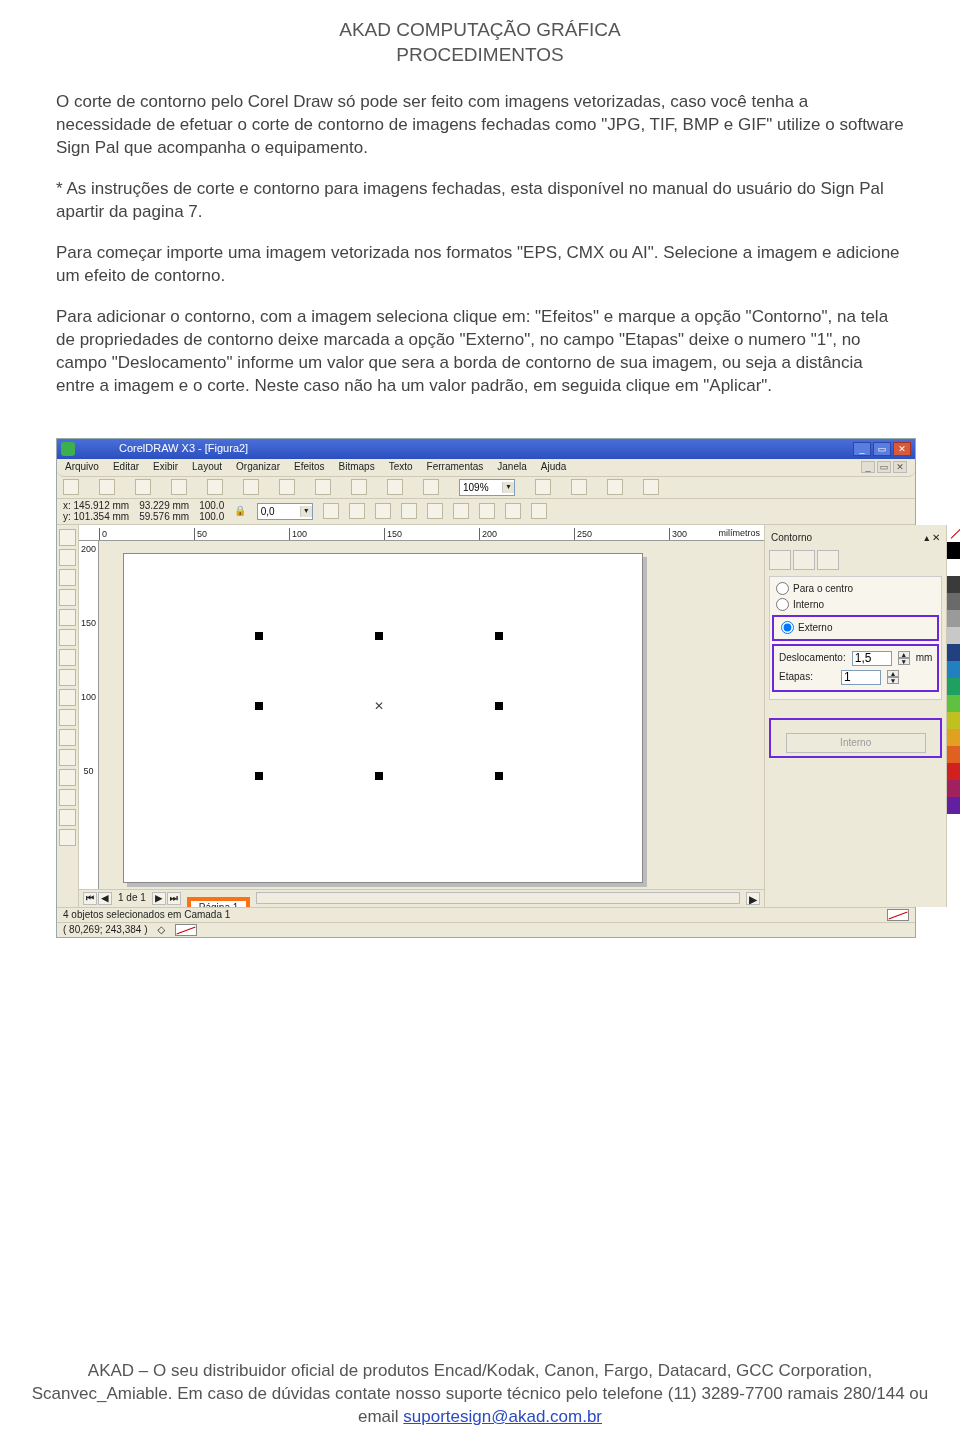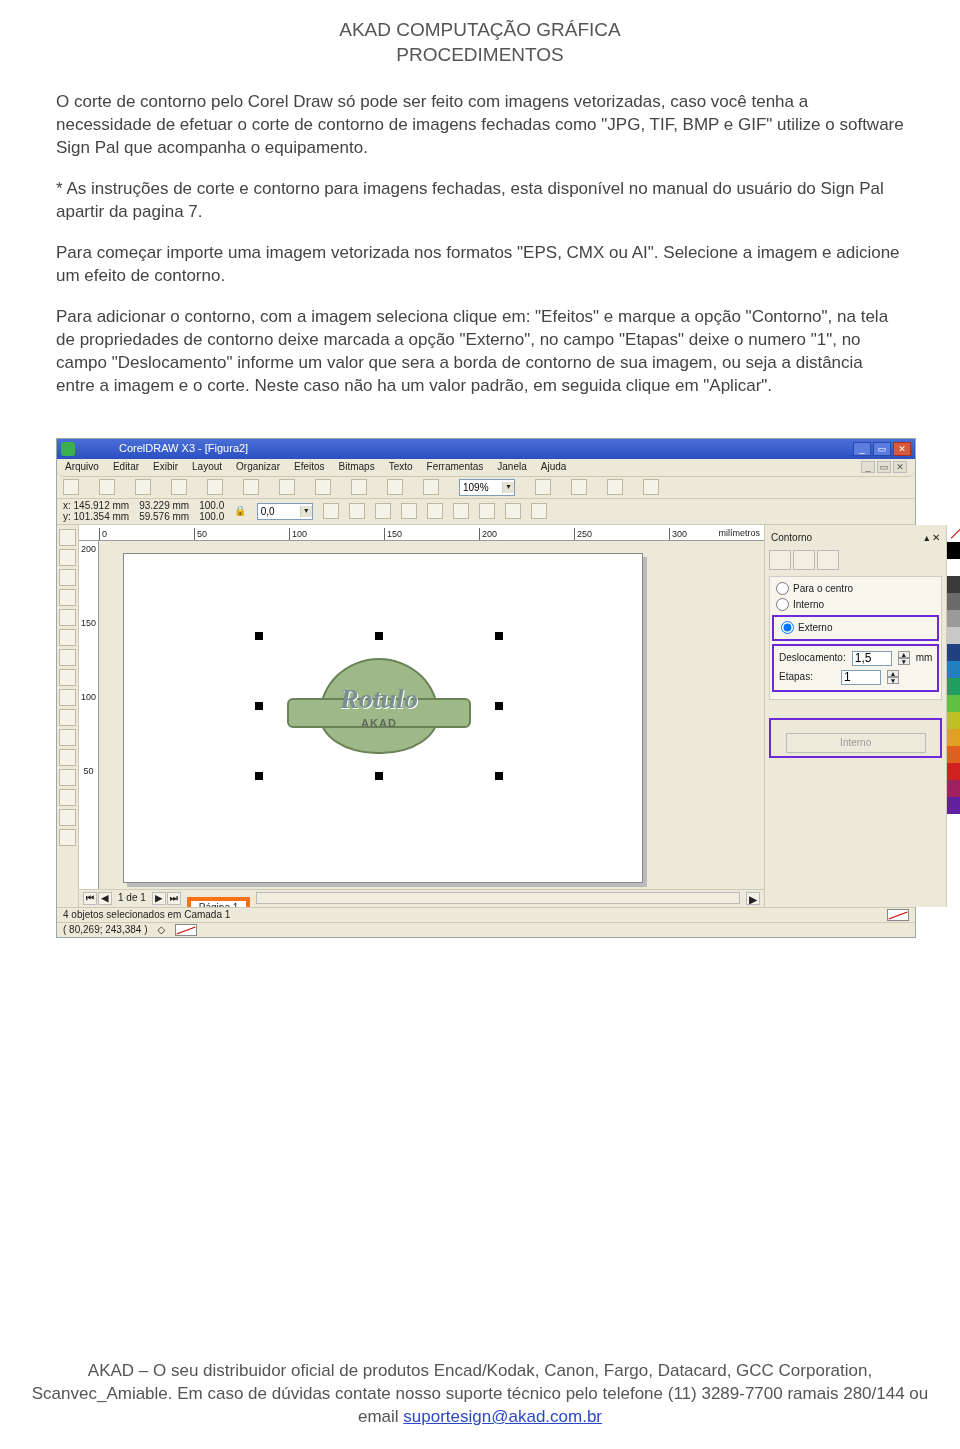--- a/index.html
+++ b/index.html
@@ -397,26 +397,20 @@
             <div class="selbox">
               <div class="handle h-tl"></div>
               <div class="handle h-tm"></div>
               <div class="handle h-tr"></div>
               <div class="handle h-ml"></div>
               <div class="handle h-mr"></div>
               <div class="handle h-bl"></div>
               <div class="handle h-bm"></div>
               <div class="handle h-br"></div>
               <div class="centerx">✕</div>
-              <div class="rotshape">
-                <div class="blob"></div>
-                <div class="banner"></div>
-                <div class="txt1">Rotulo</div>
-                <div class="txt2">AKAD</div>
-              </div>
             </div>
           </div>
         </div>
 
         <div class="pagebar">
           <div class="nav">
             <b>⏮</b>
             <b>◀</b>
           </div>
           <span>1 de 1</span>

